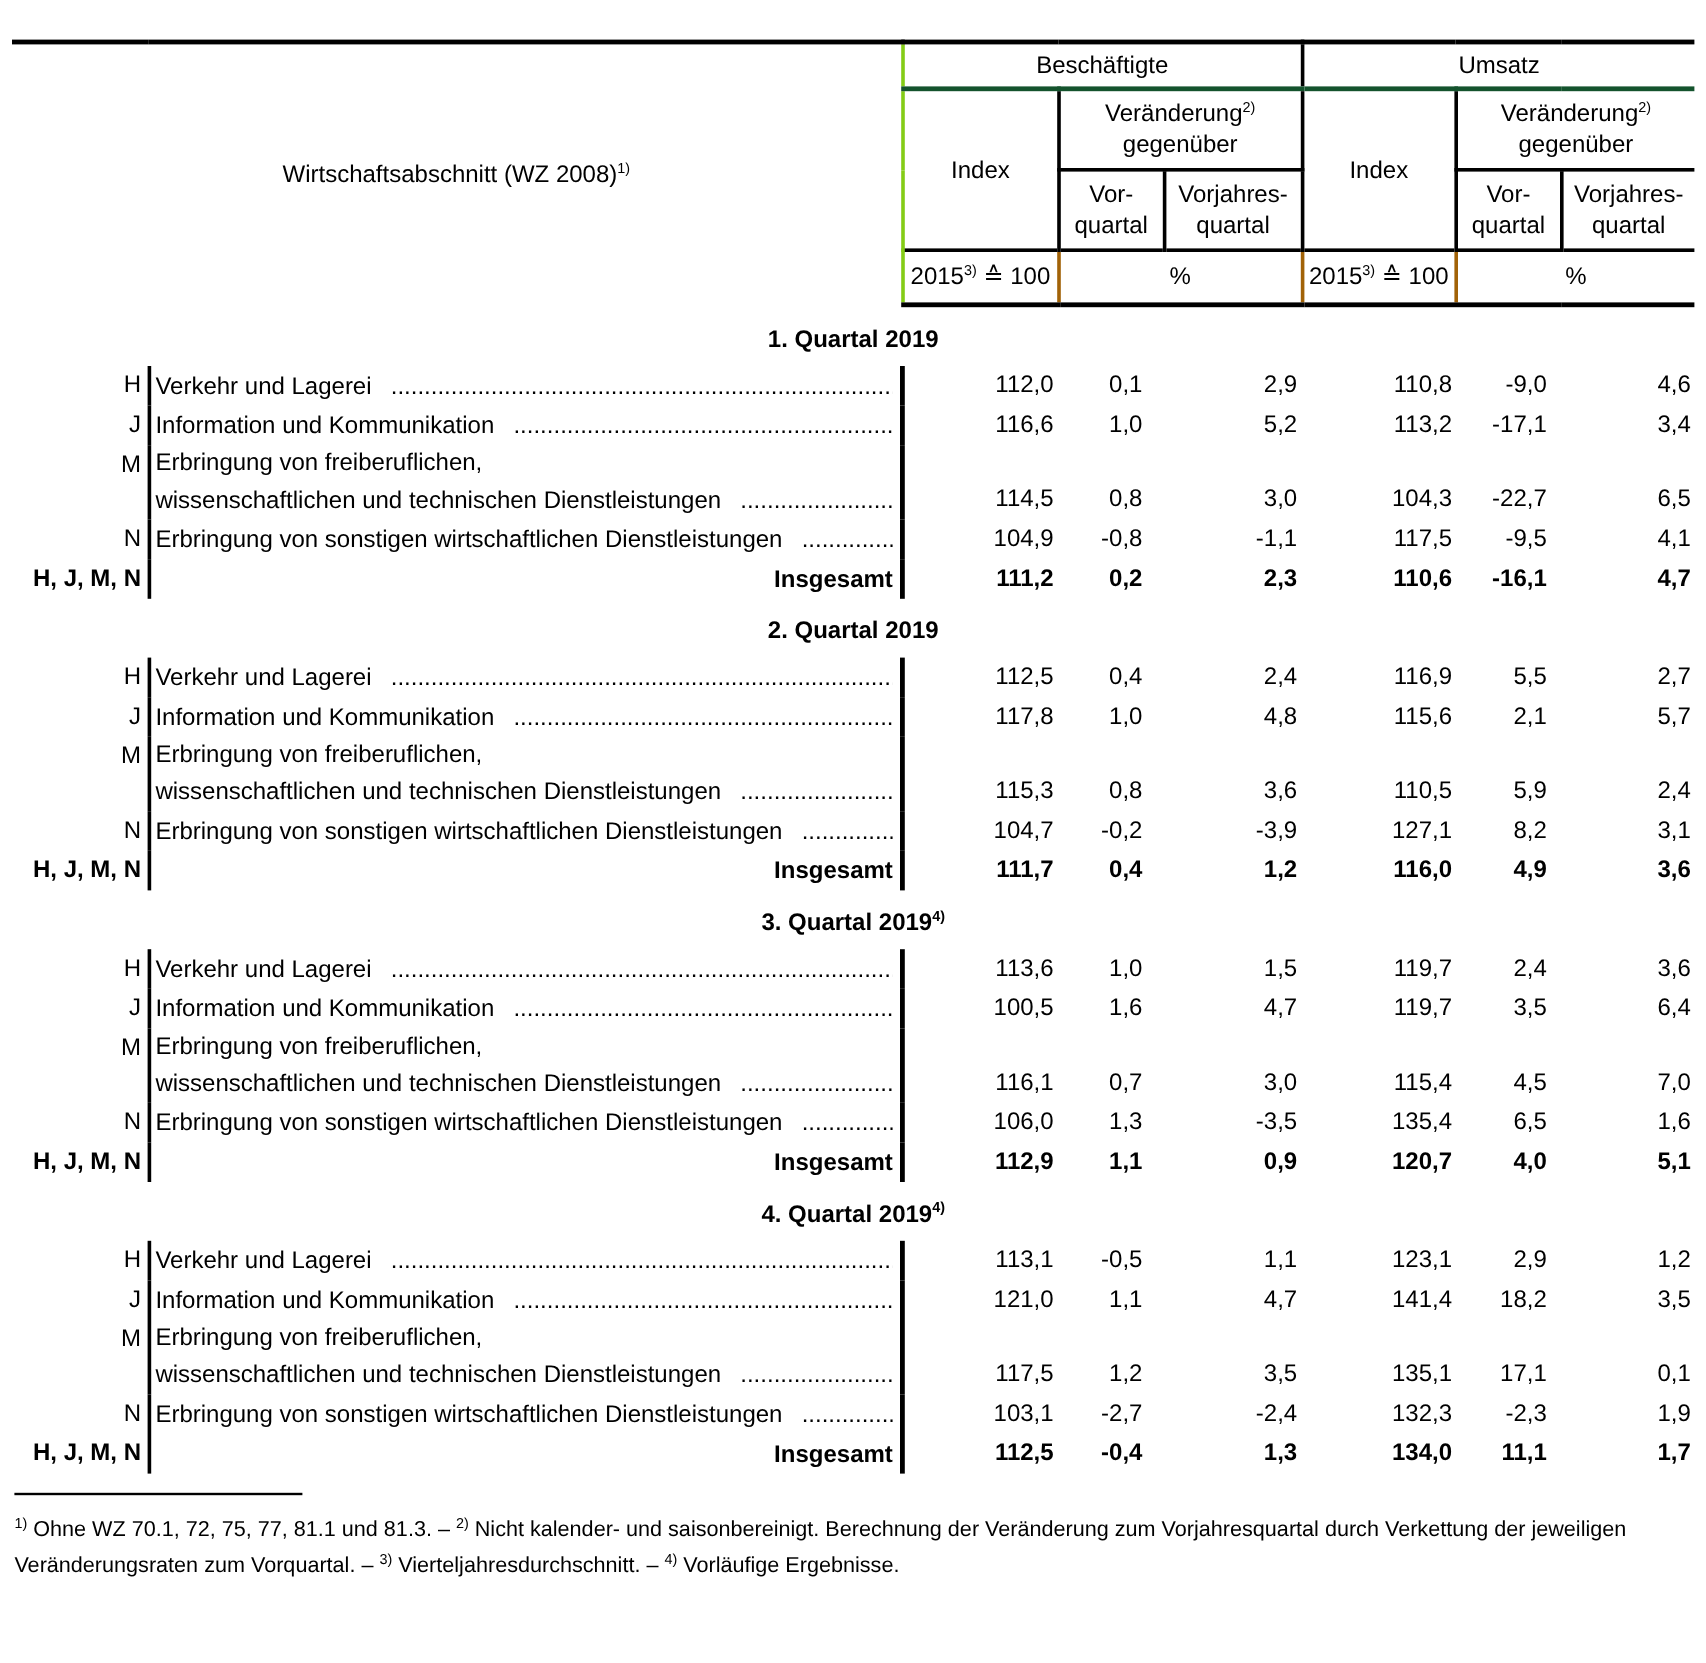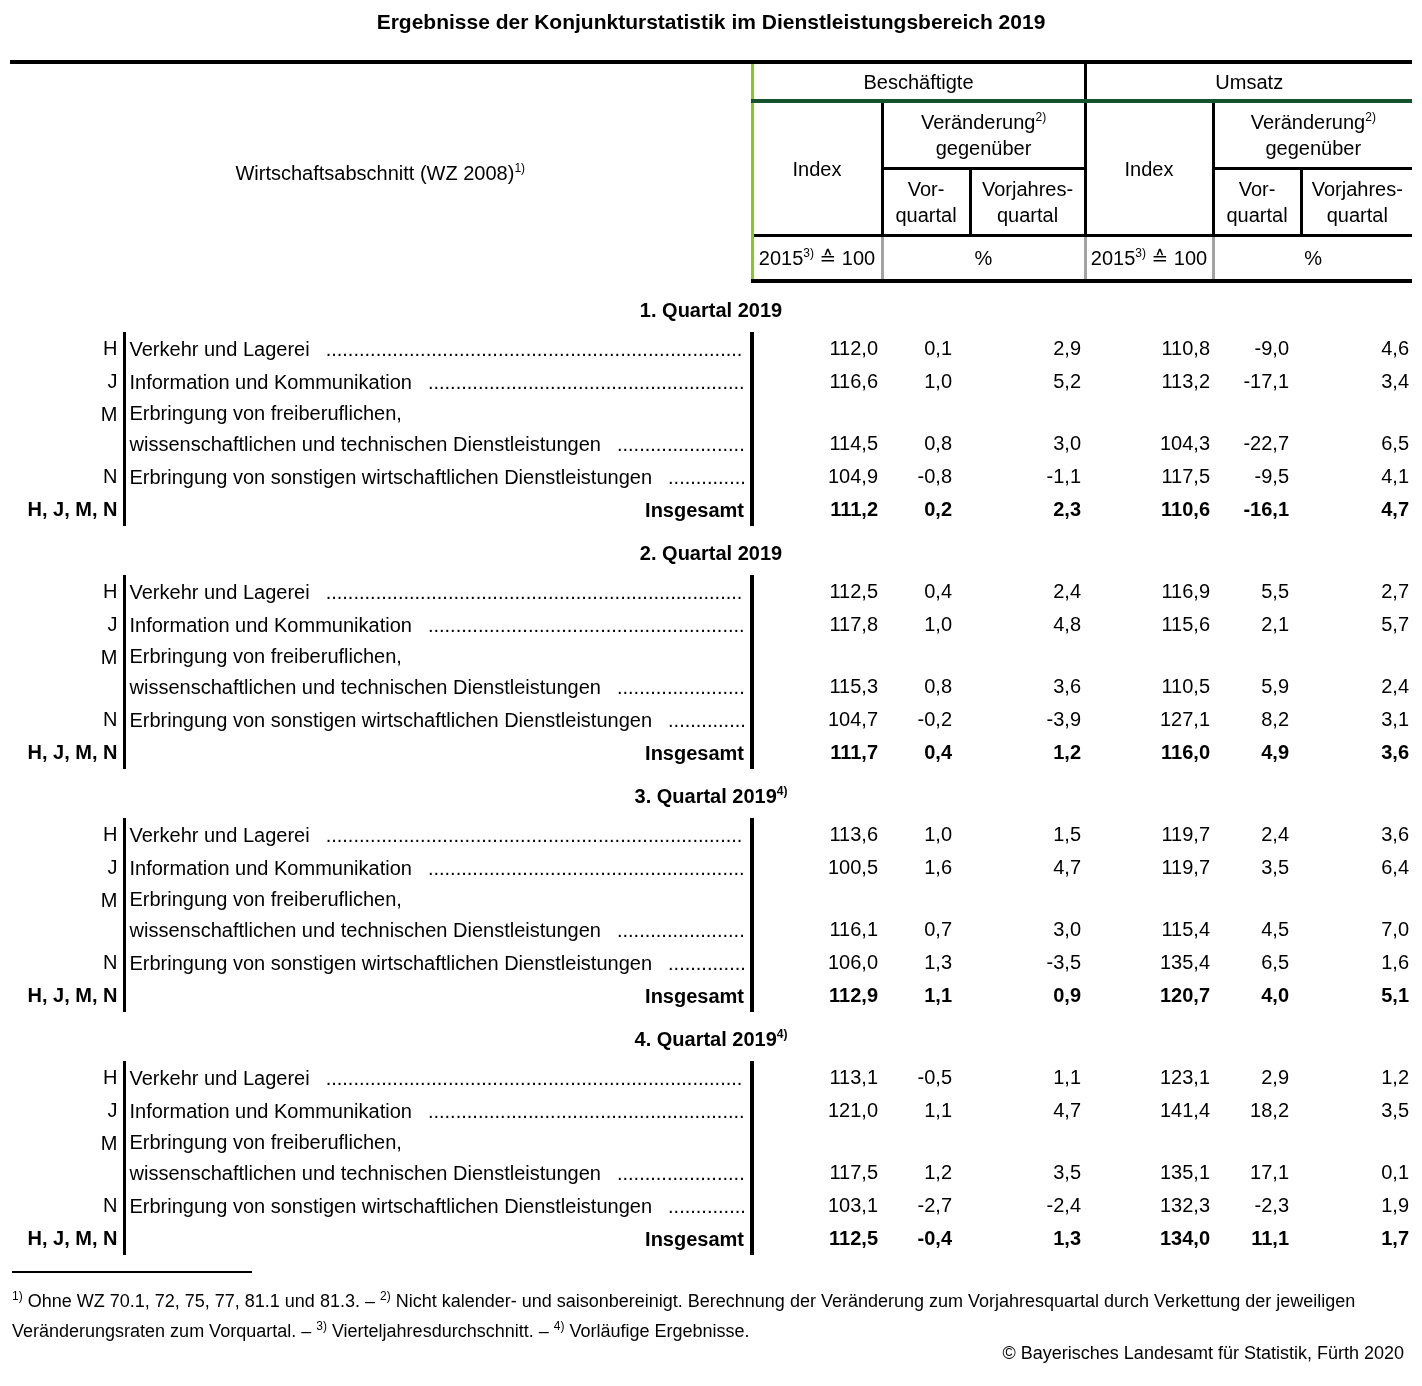--- a/index.html
+++ b/index.html
@@ -53,21 +53,21 @@
   }
   td.h-main     { border-right: 3px solid #84cc16; }
   td.h-group    { height: 33px; border-bottom: 4px solid #14532d; }
   td.h-group.bR { border-right: 3px solid #000; }
   td.h-index    { border-right: 3px solid #000; }
   td.h-change   { height: 62px; border-bottom: 3px solid #000; }
   td.h-change.bR{ border-right: 3px solid #000; }
   td.h-sub      { height: 62px; }
   td.h-sub.bR   { border-right: 3px solid #000; }
   td.h-unit     { height: 40px; border-top: 3px solid #000; border-bottom: 4px solid #000; }
-  td.h-unit.bR  { border-right: 3px solid #a3a3a3; text-align: center; }
+  td.h-unit.bR  { border-right: 3px solid #a16207; text-align: center; }
   sup {
     font-size: 12px;
     line-height: 0;
   }
 
   
   tr.qtitle td {
     text-align: center;
     font-weight: bold;
     font-size: 20px;
@@ -136,21 +136,20 @@
     top: 1342px;
     font-size: 18px;
     line-height: 22px;
   }
 </style>
 </head>
 <body>
 
 <div class="page">
 
-  <p class="title">Ergebnisse der Konjunkturstatistik im Dienstleistungsbereich 2019</p>
 
   <table class="stat">
     <colgroup>
       <col class="c-letter">
         <col class="c-name">
         <col class="c-bindex">
         <col class="c-bvor">
         <col class="c-bvorj">
         <col class="c-uindex">
         <col class="c-uvor">
@@ -493,15 +492,14 @@
   </table>
 
   <div class="fnrule"></div>
   <p class="fn">
     <sup>1)</sup> <span>Ohne WZ 70.1, 72, 75, 77, 81.1 und 81.3. –</span>
     <sup>2)</sup> <span>Nicht kalender- und saisonbereinigt. Berechnung der Veränderung zum Vorjahresquartal durch Verkettung der jeweiligen Veränderungsraten zum Vorquartal. –</span>
     <sup>3)</sup> <span>Vierteljahresdurchschnitt. –</span>
     <sup>4)</sup> <span>Vorläufige Ergebnisse.</span>
   </p>
 
-  <div class="copyright">© Bayerisches Landesamt für Statistik, Fürth 2020</div>
 
 </div>
 
 </body></html>

